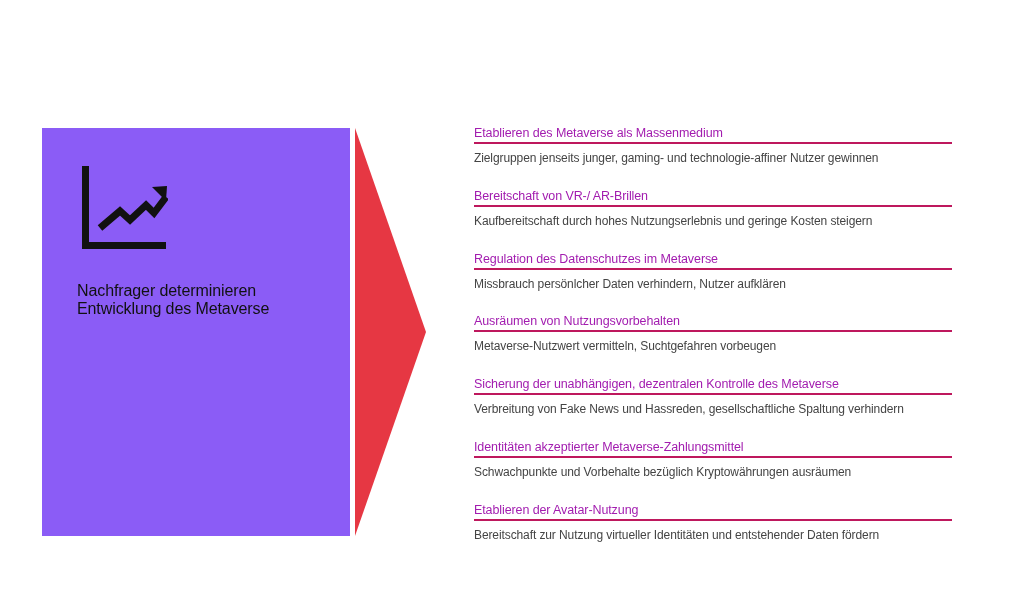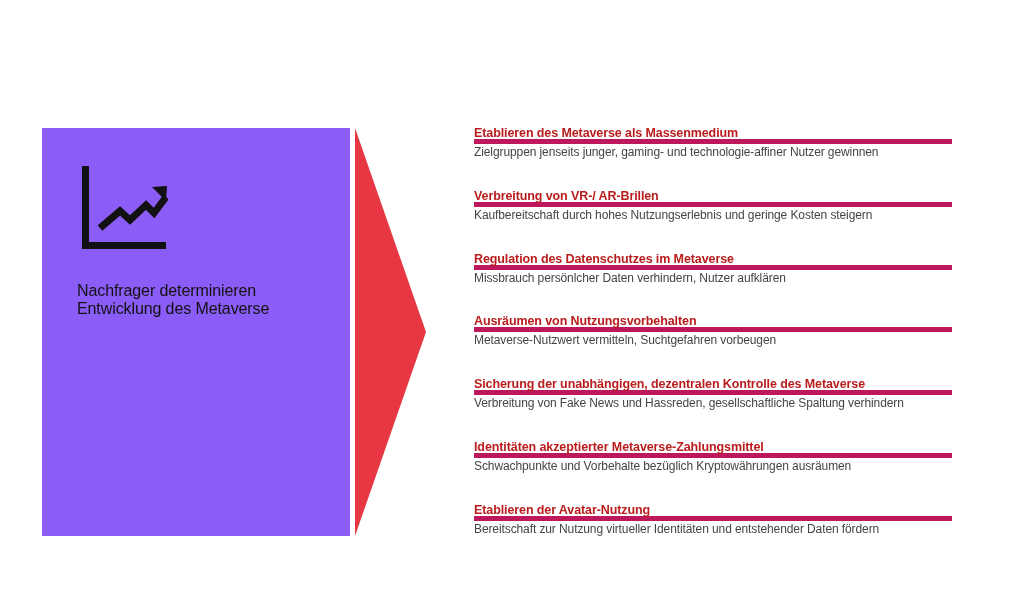--- a/index.html
+++ b/index.html
@@ -6,23 +6,23 @@
     body { width: 1024px; height: 615px; position: relative; overflow: hidden;
            font-family: "Liberation Sans", "DejaVu Sans", sans-serif; }
     .left-box { position: absolute; left: 42px; top: 128px; width: 308px; height: 408px; background: #8b5cf6; }
     .arrow { position: absolute; left: 355px; top: 128px; width: 71px; height: 408px; }
     .chart-icon { position: absolute; left: 40px; top: 38px; width: 86px; height: 84px; }
     .left-title { position: absolute; left: 35px; top: 154px; width: 260px; color: #111111;
                   font-size: 16px; line-height: 18px; letter-spacing: -0.1px; }
     .left-title span { display: block; }
     .list { position: absolute; left: 474px; top: 125px; width: 478px; }
     .item { height: 62.8px; }
-    .item-title { font-size: 12.5px; font-weight: bold; color: #b91c1c; line-height: 16px; height: 19px;
-                  border-bottom: 5px solid #be185d; box-sizing: border-box; white-space: nowrap; letter-spacing: -0.1px; }
-    .item-desc { font-size: 12px; color: #444444; line-height: 16px; margin-top: 0; white-space: nowrap; letter-spacing: -0.1px; }
+    .item-title { font-size: 12.5px; font-weight: normal; color: #a21caf; line-height: 16px; height: 19px;
+                  border-bottom: 2px solid #be185d; box-sizing: border-box; white-space: nowrap; letter-spacing: -0.1px; }
+    .item-desc { font-size: 12px; color: #444444; line-height: 16px; margin-top: 6px; white-space: nowrap; letter-spacing: -0.1px; }
   </style>
 </head>
 <body>
 
 <div class="left-box">
   <svg class="chart-icon" viewBox="0 0 86 84">
     <rect x="0" y="0" width="7" height="83" fill="#111"></rect>
     <rect x="0" y="76" width="84" height="7" fill="#111"></rect>
     <polyline points="18,62 38,45 48,54 64,39 72,47 84,31" fill="none" stroke="#111" stroke-width="7" stroke-linejoin="miter"></polyline>
     <polygon points="70,21 85,20 84,35" fill="#111"></polygon>
@@ -36,21 +36,21 @@
 <svg class="arrow" viewBox="0 0 71 408" preserveAspectRatio="none">
   <polygon points="0,0 71,204 0,408" fill="#e63743"></polygon>
 </svg>
 
 <div class="list">
   <div class="item">
     <div class="item-title">Etablieren des Metaverse als Massenmedium</div>
     <div class="item-desc">Zielgruppen jenseits junger, gaming- und technologie-affiner Nutzer gewinnen</div>
   </div>
   <div class="item">
-    <div class="item-title">Verbreitung von VR-/ AR-Brillen</div>
+    <div class="item-title">Bereitschaft von VR-/ AR-Brillen</div>
     <div class="item-desc">Kaufbereitschaft durch hohes Nutzungserlebnis und geringe Kosten steigern</div>
   </div>
   <div class="item">
     <div class="item-title">Regulation des Datenschutzes im Metaverse</div>
     <div class="item-desc">Missbrauch persönlcher Daten verhindern, Nutzer aufklären</div>
   </div>
   <div class="item">
     <div class="item-title">Ausräumen von Nutzungsvorbehalten</div>
     <div class="item-desc">Metaverse-Nutzwert vermitteln, Suchtgefahren vorbeugen</div>
   </div>

